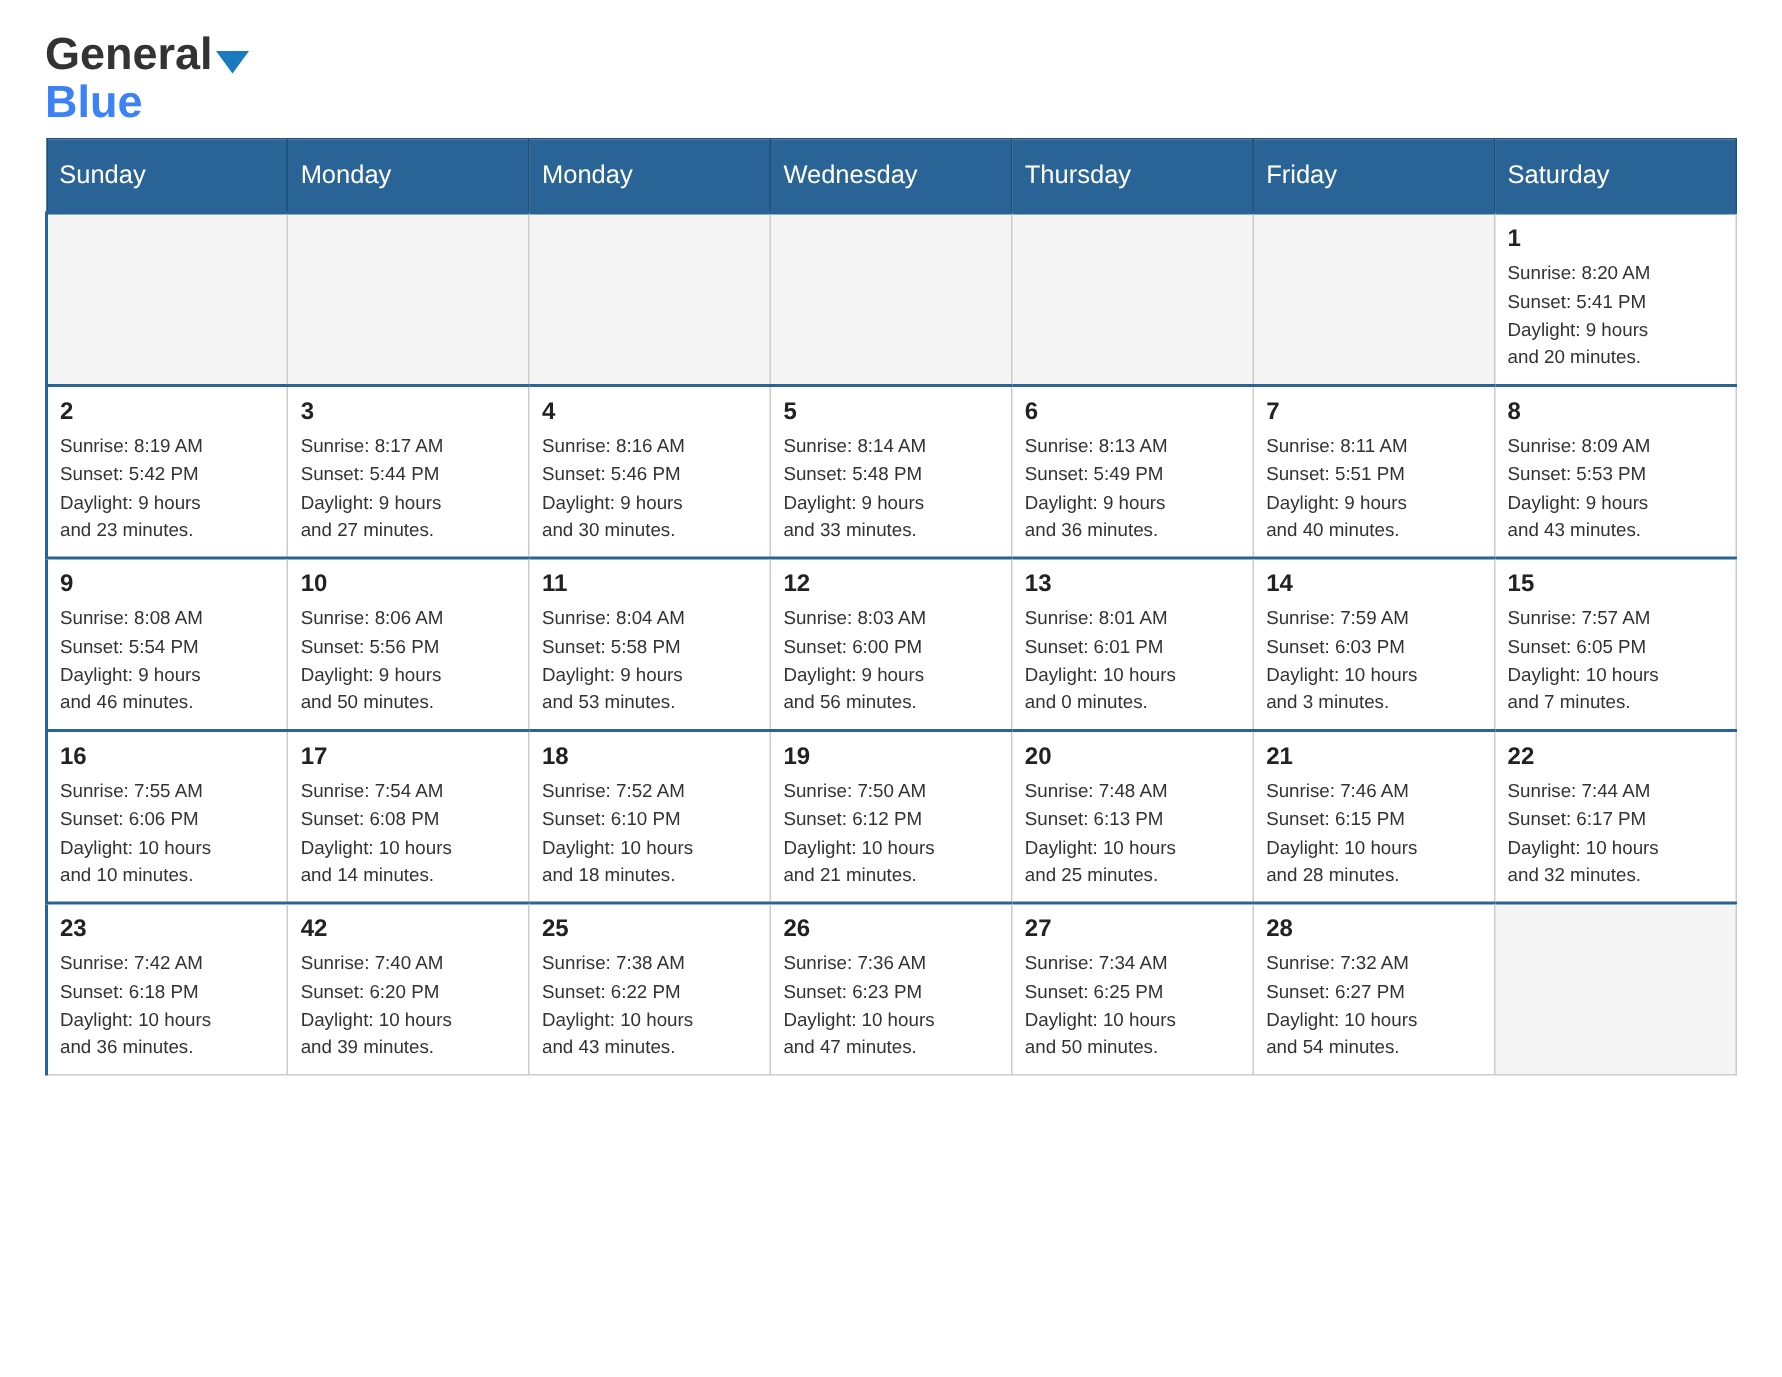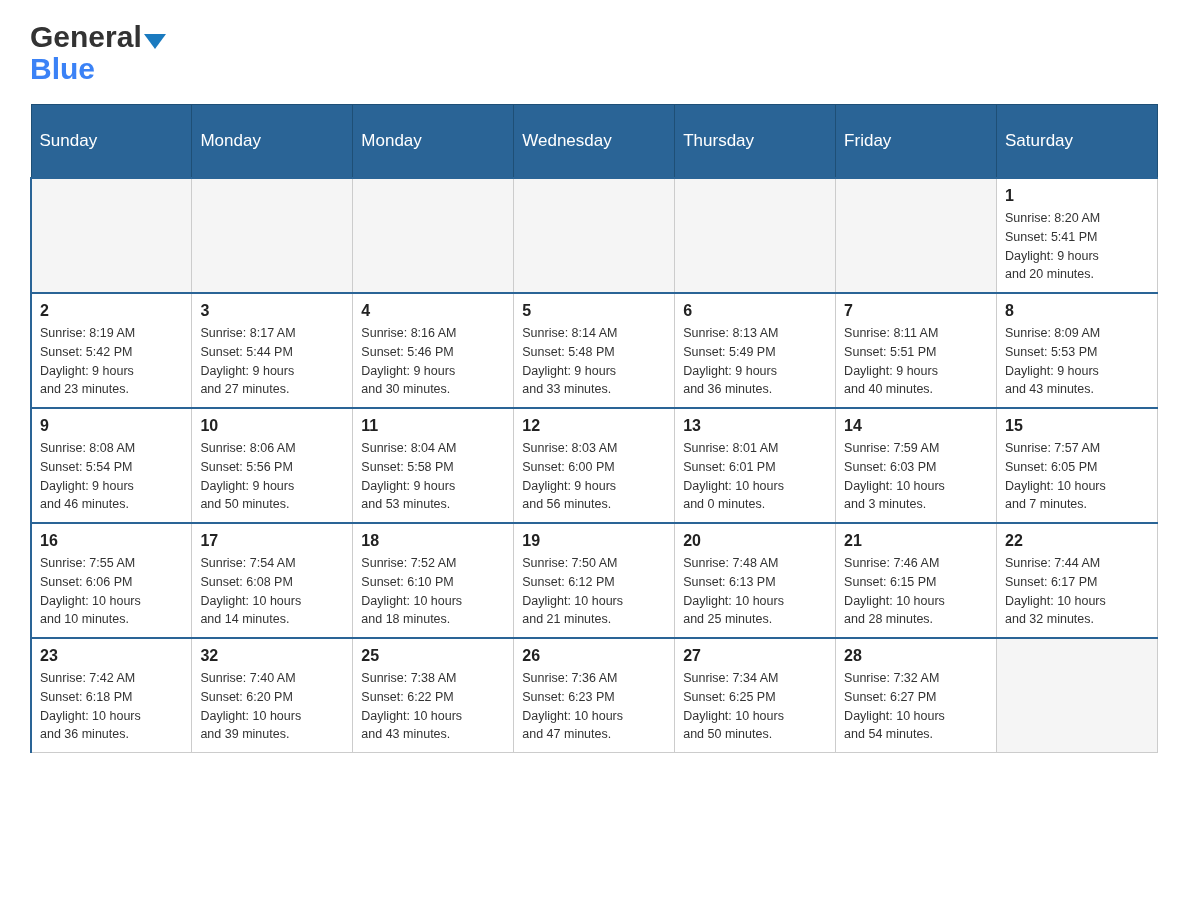--- a/index.html
+++ b/index.html
@@ -7,21 +7,21 @@
       font-family: Arial, sans-serif;
       background: #fff;
       width: 1188px;
       min-height: 918px;
       padding: 20px 30px;
     }
     .header {
       display: flex;
       justify-content: space-between;
       align-items: flex-start;
-      margin-bottom: 20px;
+      margin-bottom: 8px;
     }
     .logo {
       display: flex;
       flex-direction: column;
       align-items: flex-start;
     }
     .title-area {
       text-align: right;
     }
     .month-title {
@@ -36,21 +36,21 @@
       margin-top: 4px;
     }
     table {
       width: 100%;
       border-collapse: collapse;
       table-layout: fixed;
     }
     th {
       background-color: #2a6496;
       color: #fff;
-      padding: 26px 8px;
+      padding: 14px 8px;
       text-align: left;
       font-size: 17px;
       font-weight: normal;
       border: 1px solid #1e4f76;
     }
     td {
       vertical-align: top;
       padding: 8px 8px;
       border: 1px solid #ccc;
       height: 110px;
@@ -209,21 +209,21 @@
           <div class="day-num">22</div>
           <div class="day-info">Sunrise: 7:44 AM<br>Sunset: 6:17 PM<br>Daylight: 10 hours<br>and 32 minutes.</div>
         </td>
       </tr>
       <tr class="week-row">
         <td>
           <div class="day-num">23</div>
           <div class="day-info">Sunrise: 7:42 AM<br>Sunset: 6:18 PM<br>Daylight: 10 hours<br>and 36 minutes.</div>
         </td>
         <td>
-          <div class="day-num">32</div>
+          <div class="day-num">42</div>
           <div class="day-info">Sunrise: 7:40 AM<br>Sunset: 6:20 PM<br>Daylight: 10 hours<br>and 39 minutes.</div>
         </td>
         <td>
           <div class="day-num">25</div>
           <div class="day-info">Sunrise: 7:38 AM<br>Sunset: 6:22 PM<br>Daylight: 10 hours<br>and 43 minutes.</div>
         </td>
         <td>
           <div class="day-num">26</div>
           <div class="day-info">Sunrise: 7:36 AM<br>Sunset: 6:23 PM<br>Daylight: 10 hours<br>and 47 minutes.</div>
         </td>

